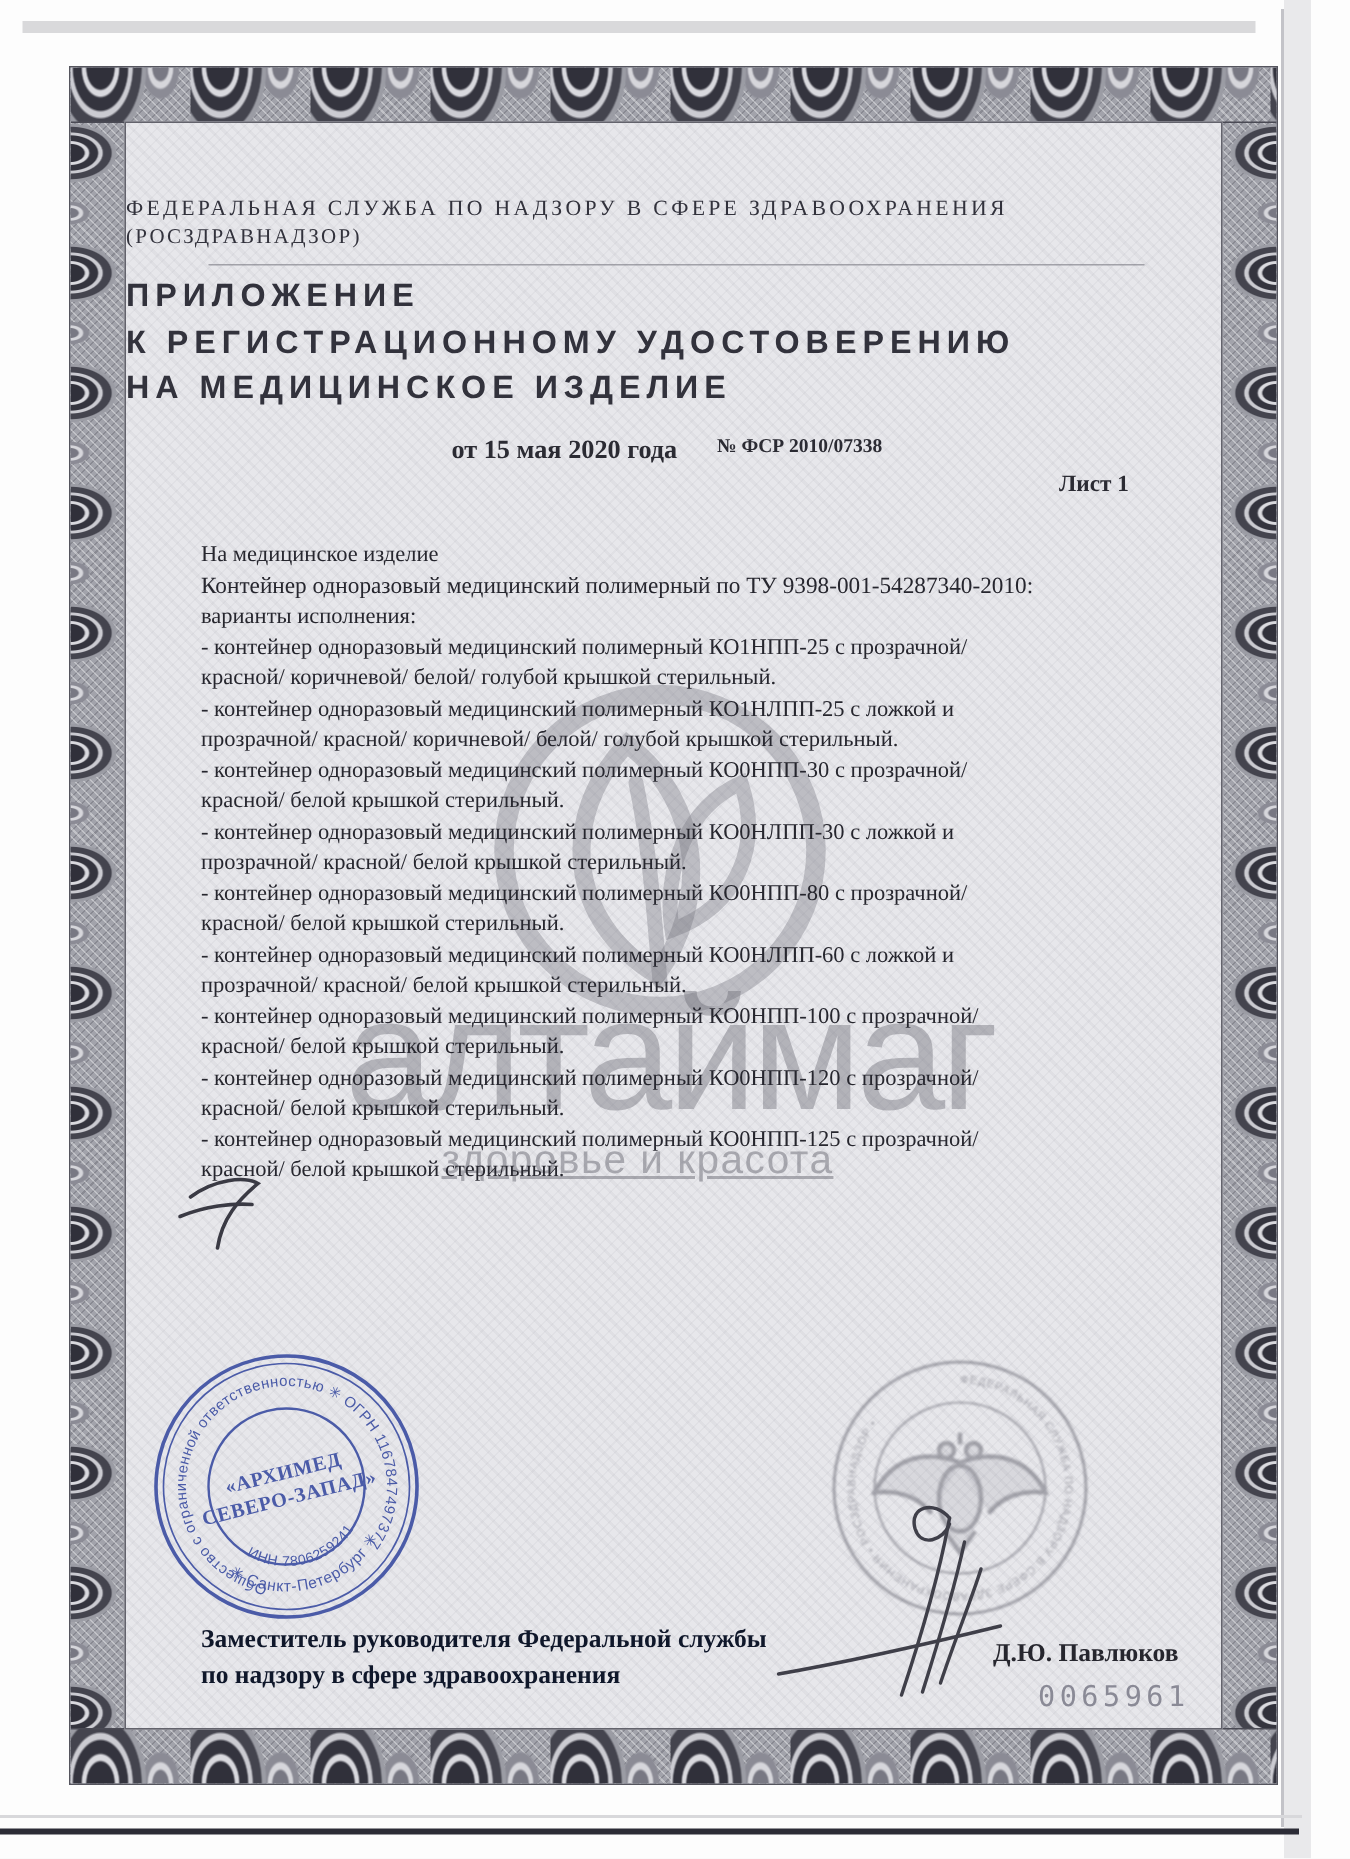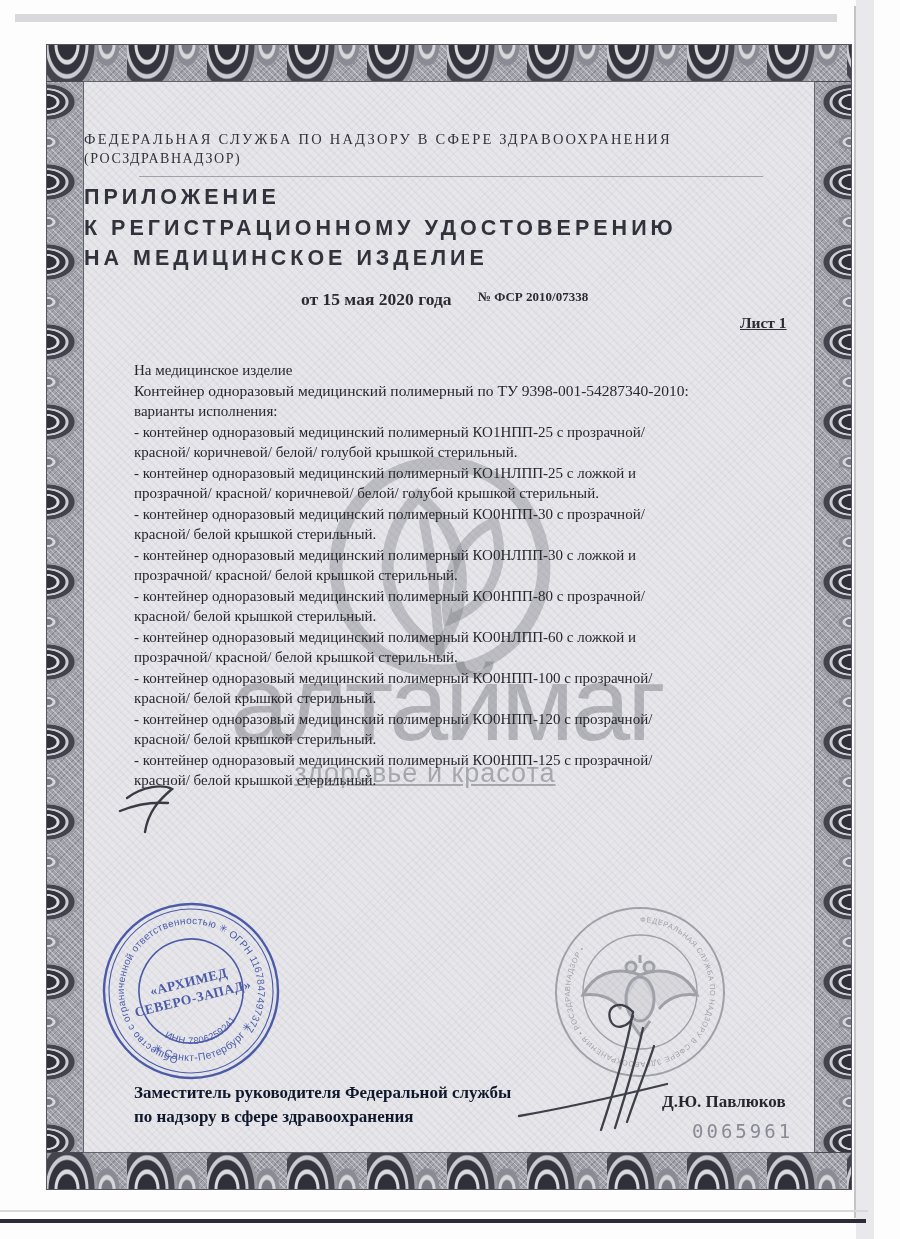--- a/index.html
+++ b/index.html
@@ -48,21 +48,21 @@
   
   .header{position:absolute;left:84px;top:129px;width:731px;text-align:left;color:#32323c;}
   .header .l1{font-size:14.5px;letter-spacing:2.2px;line-height:20px;}
   .header .l2{font-size:14px;letter-spacing:1.5px;line-height:20px;}
   .divider{position:absolute;left:139px;top:176px;width:624px;height:1px;background:#85858d;opacity:.7;}
   .title{position:absolute;left:84px;top:182px;width:731px;text-align:left;
          font-family:"Liberation Sans",sans-serif;font-weight:bold;font-size:21.5px;line-height:30.5px;
          letter-spacing:4px;color:#32323c;}
   .meta-date{position:absolute;left:261px;top:289px;font-weight:bold;font-size:17.5px;color:#2b2b33;margin-left:40px;}
   .meta-number{position:absolute;left:478px;top:289px;font-weight:bold;font-size:13px;color:#2b2b33;}
-  .meta-sheet{position:absolute;left:740px;top:314px;font-weight:bold;font-size:15.5px;color:#2b2b33;text-decoration:underline;}
+  .meta-sheet{position:absolute;left:706px;top:314px;font-weight:bold;font-size:15.5px;color:#2b2b33;}
   .body{position:absolute;left:134px;top:360px;width:645px;font-size:15px;line-height:20.5px;color:#26262e;}
   .body .line{white-space:nowrap;}
   .body .bold{font-weight:normal;font-size:15.5px;}
   
   .wm-logo{position:absolute;left:320px;top:452px;opacity:.9;}
   .wm-brand{position:absolute;left:230px;top:650px;width:570px;text-align:left;
             font-family:"Liberation Sans",sans-serif;font-weight:normal;font-size:106px;line-height:1;
             letter-spacing:-3px;color:rgba(107,107,117,.42);}
   .wm-tagline{position:absolute;left:282px;top:758px;width:286px;text-align:center;
             font-family:"Liberation Sans",sans-serif;font-size:27px;letter-spacing:1px;color:rgba(112,112,121,.52);text-decoration:underline;}

